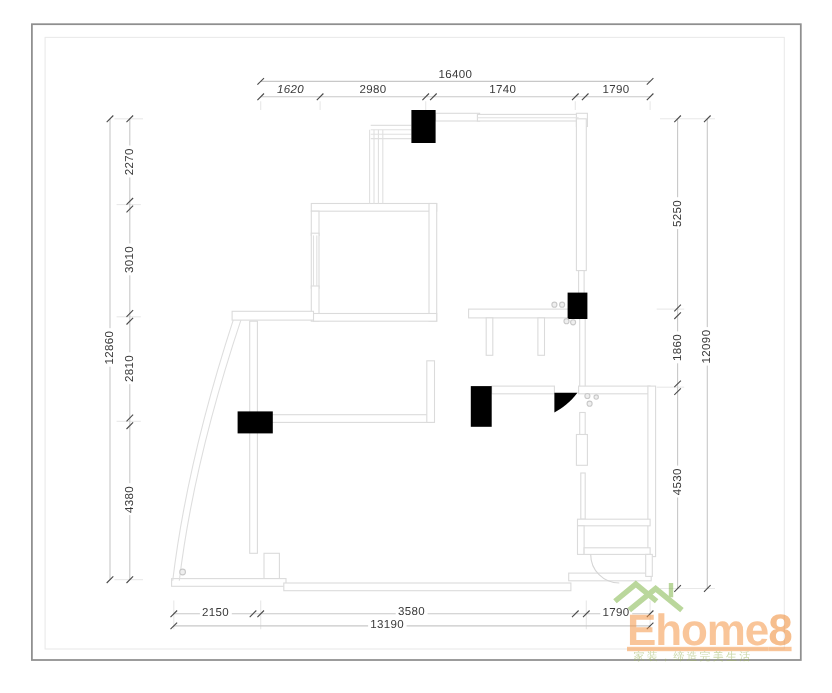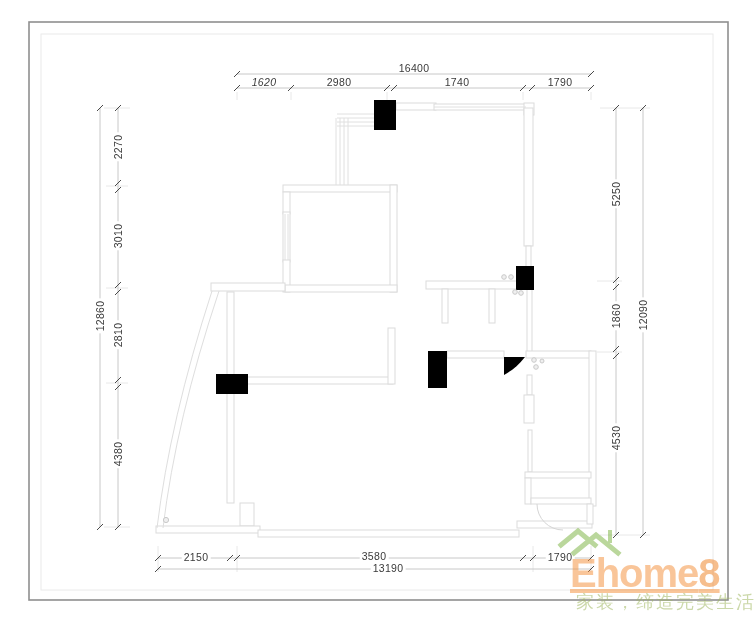--- a/index.html
+++ b/index.html
@@ -7,21 +7,21 @@
          font-family:"Liberation Sans", sans-serif;}
   svg{position:absolute;left:0;top:0;}
   .dim{position:absolute;font-size:10.5px;color:#3a3a3a;line-height:1;white-space:nowrap;
        transform:translate(-50%,-50%);letter-spacing:0.3px;z-index:3;}
   .dim.bg{background:#ffffff;padding:0 2px;}
   .dim.v{transform:translate(-50%,-50%) rotate(-90deg);}
   .watermark{position:absolute;z-index:4;opacity:0.52;pointer-events:none;}
   .brand{position:absolute;left:570px;top:553px;font-size:40px;font-weight:bold;
          letter-spacing:-1px;color:#f5923e;line-height:1;text-decoration:underline;}
   .brand .suffix{color:#ef8327;}
-  .tagline{position:absolute;left:576px;top:592px;font-size:18px;letter-spacing:2px;
+  .tagline{position:absolute;left:576px;top:592px;font-size:10px;letter-spacing:2px;
            color:#9db55c;line-height:1.2;white-space:nowrap;}
 </style>
 </head>
 <body>
 
 <div id="stage">
 
   <div class="watermark">
     <svg width="756" height="630">
       <g fill="none" stroke="#7cb342" stroke-width="5" stroke-linecap="square">
@@ -200,18 +200,18 @@
   <div class="dim v bg" style="left:118px;top:147px;">2270</div>
   <div class="dim v bg" style="left:118px;top:236px;">3010</div>
   <div class="dim v bg" style="left:118px;top:335px;">2810</div>
   <div class="dim v bg" style="left:118px;top:454px;">4380</div>
 
   <div class="dim v bg" style="left:643px;top:315px;">12090</div>
   <div class="dim v bg" style="left:616px;top:194px;">5250</div>
   <div class="dim v bg" style="left:616px;top:316px;">1860</div>
   <div class="dim v bg" style="left:616px;top:438px;">4530</div>
 
-  <div class="dim bg" style="left:388px;top:568px;">13190</div>
+  <div class="dim bg" style="left:352px;top:568px;">13190</div>
   <div class="dim bg" style="left:196px;top:557px;">2150</div>
   <div class="dim bg" style="left:374px;top:556px;">3580</div>
   <div class="dim bg" style="left:560px;top:557px;">1790</div>
 
 </div>
 
 </body></html>

